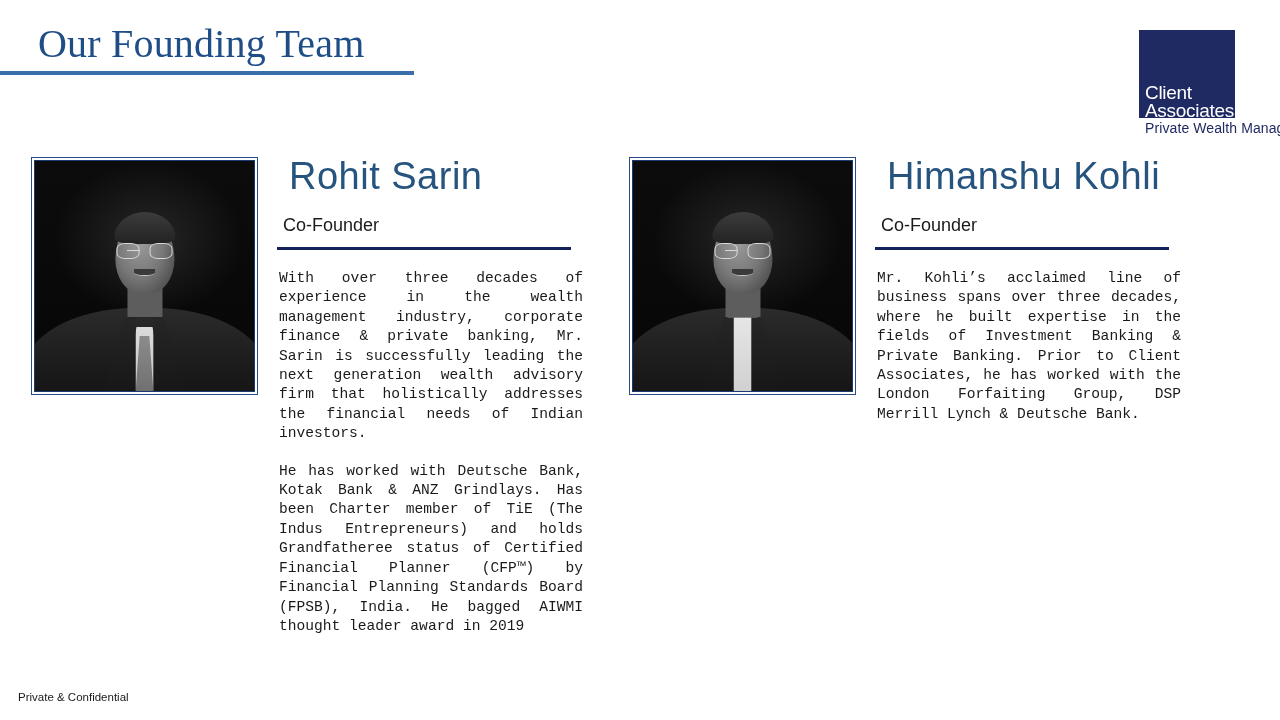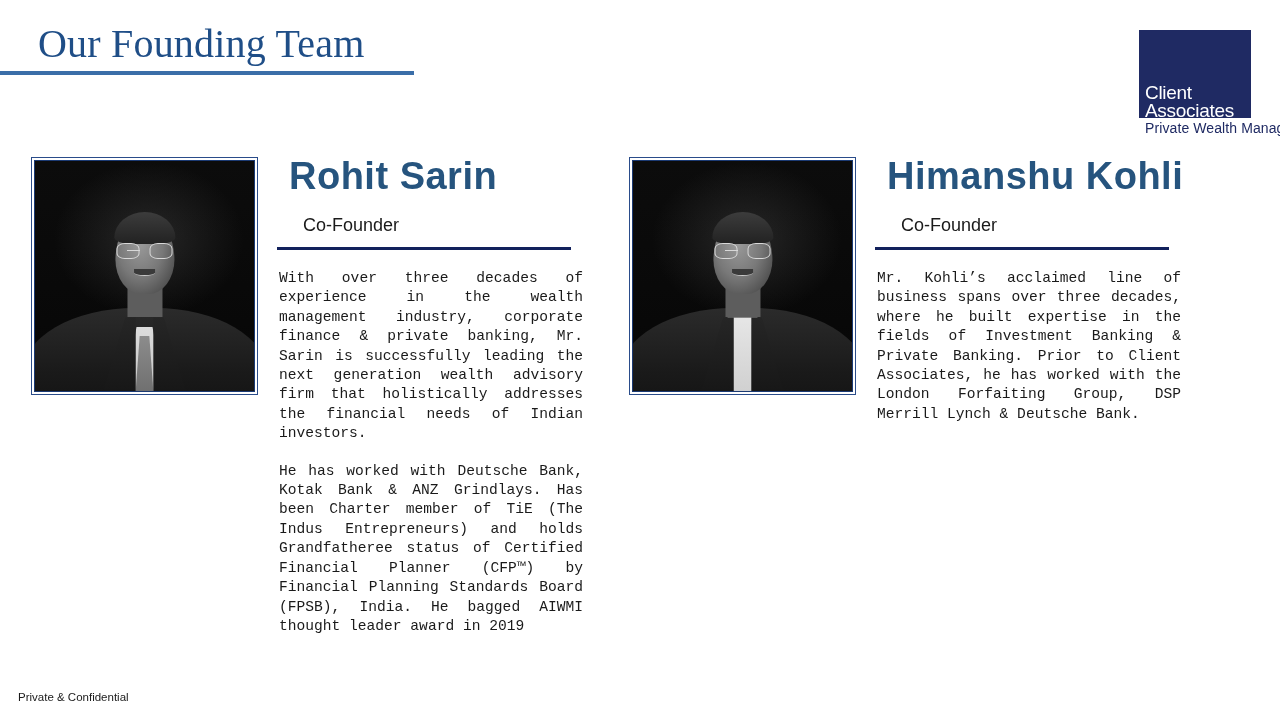--- a/index.html
+++ b/index.html
@@ -43,21 +43,21 @@
     position: absolute;
     left: 1139px;
     top: 30px;
     width: 110px;
     height: 99px;
   }
   .logo-box {
     position: absolute;
     left: 0;
     top: 0;
-    width: 112px;
+    width: 96px;
     height: 88px;
     background: #1F2A63;
   }
   .logo-word1, .logo-word2 {
     position: absolute;
     left: 6px;
     color: #ffffff;
     font-family: "Liberation Sans", "DejaVu Sans", sans-serif;
     font-weight: 400;
     letter-spacing: -0.3px;
@@ -230,34 +230,33 @@
     height: 34%;
     background: linear-gradient(180deg, #e6e6e6 0%, #cfcfcf 100%);
     clip-path: polygon(30% 0%, 70% 0%, 88% 100%, 12% 100%);
   }
 
   .person-name {
     position: absolute;
     left: 258px;
     top: -2px;
     font-size: 38px;
-    font-weight: 700;
+    font-weight: 400;
     color: #26547E;
     letter-spacing: 0.5px;
     white-space: nowrap;
   }
   .person-role {
     position: absolute;
     left: 252px;
     top: 58px;
     font-size: 18px;
     font-weight: 400;
     color: #1a1a1a;
     white-space: nowrap;
-    margin-left: 20px;
   }
   .person-rule {
     position: absolute;
     left: 246px;
     top: 90px;
     width: 294px;
     height: 3px;
     background: #12215C;
   }
   .bio {

